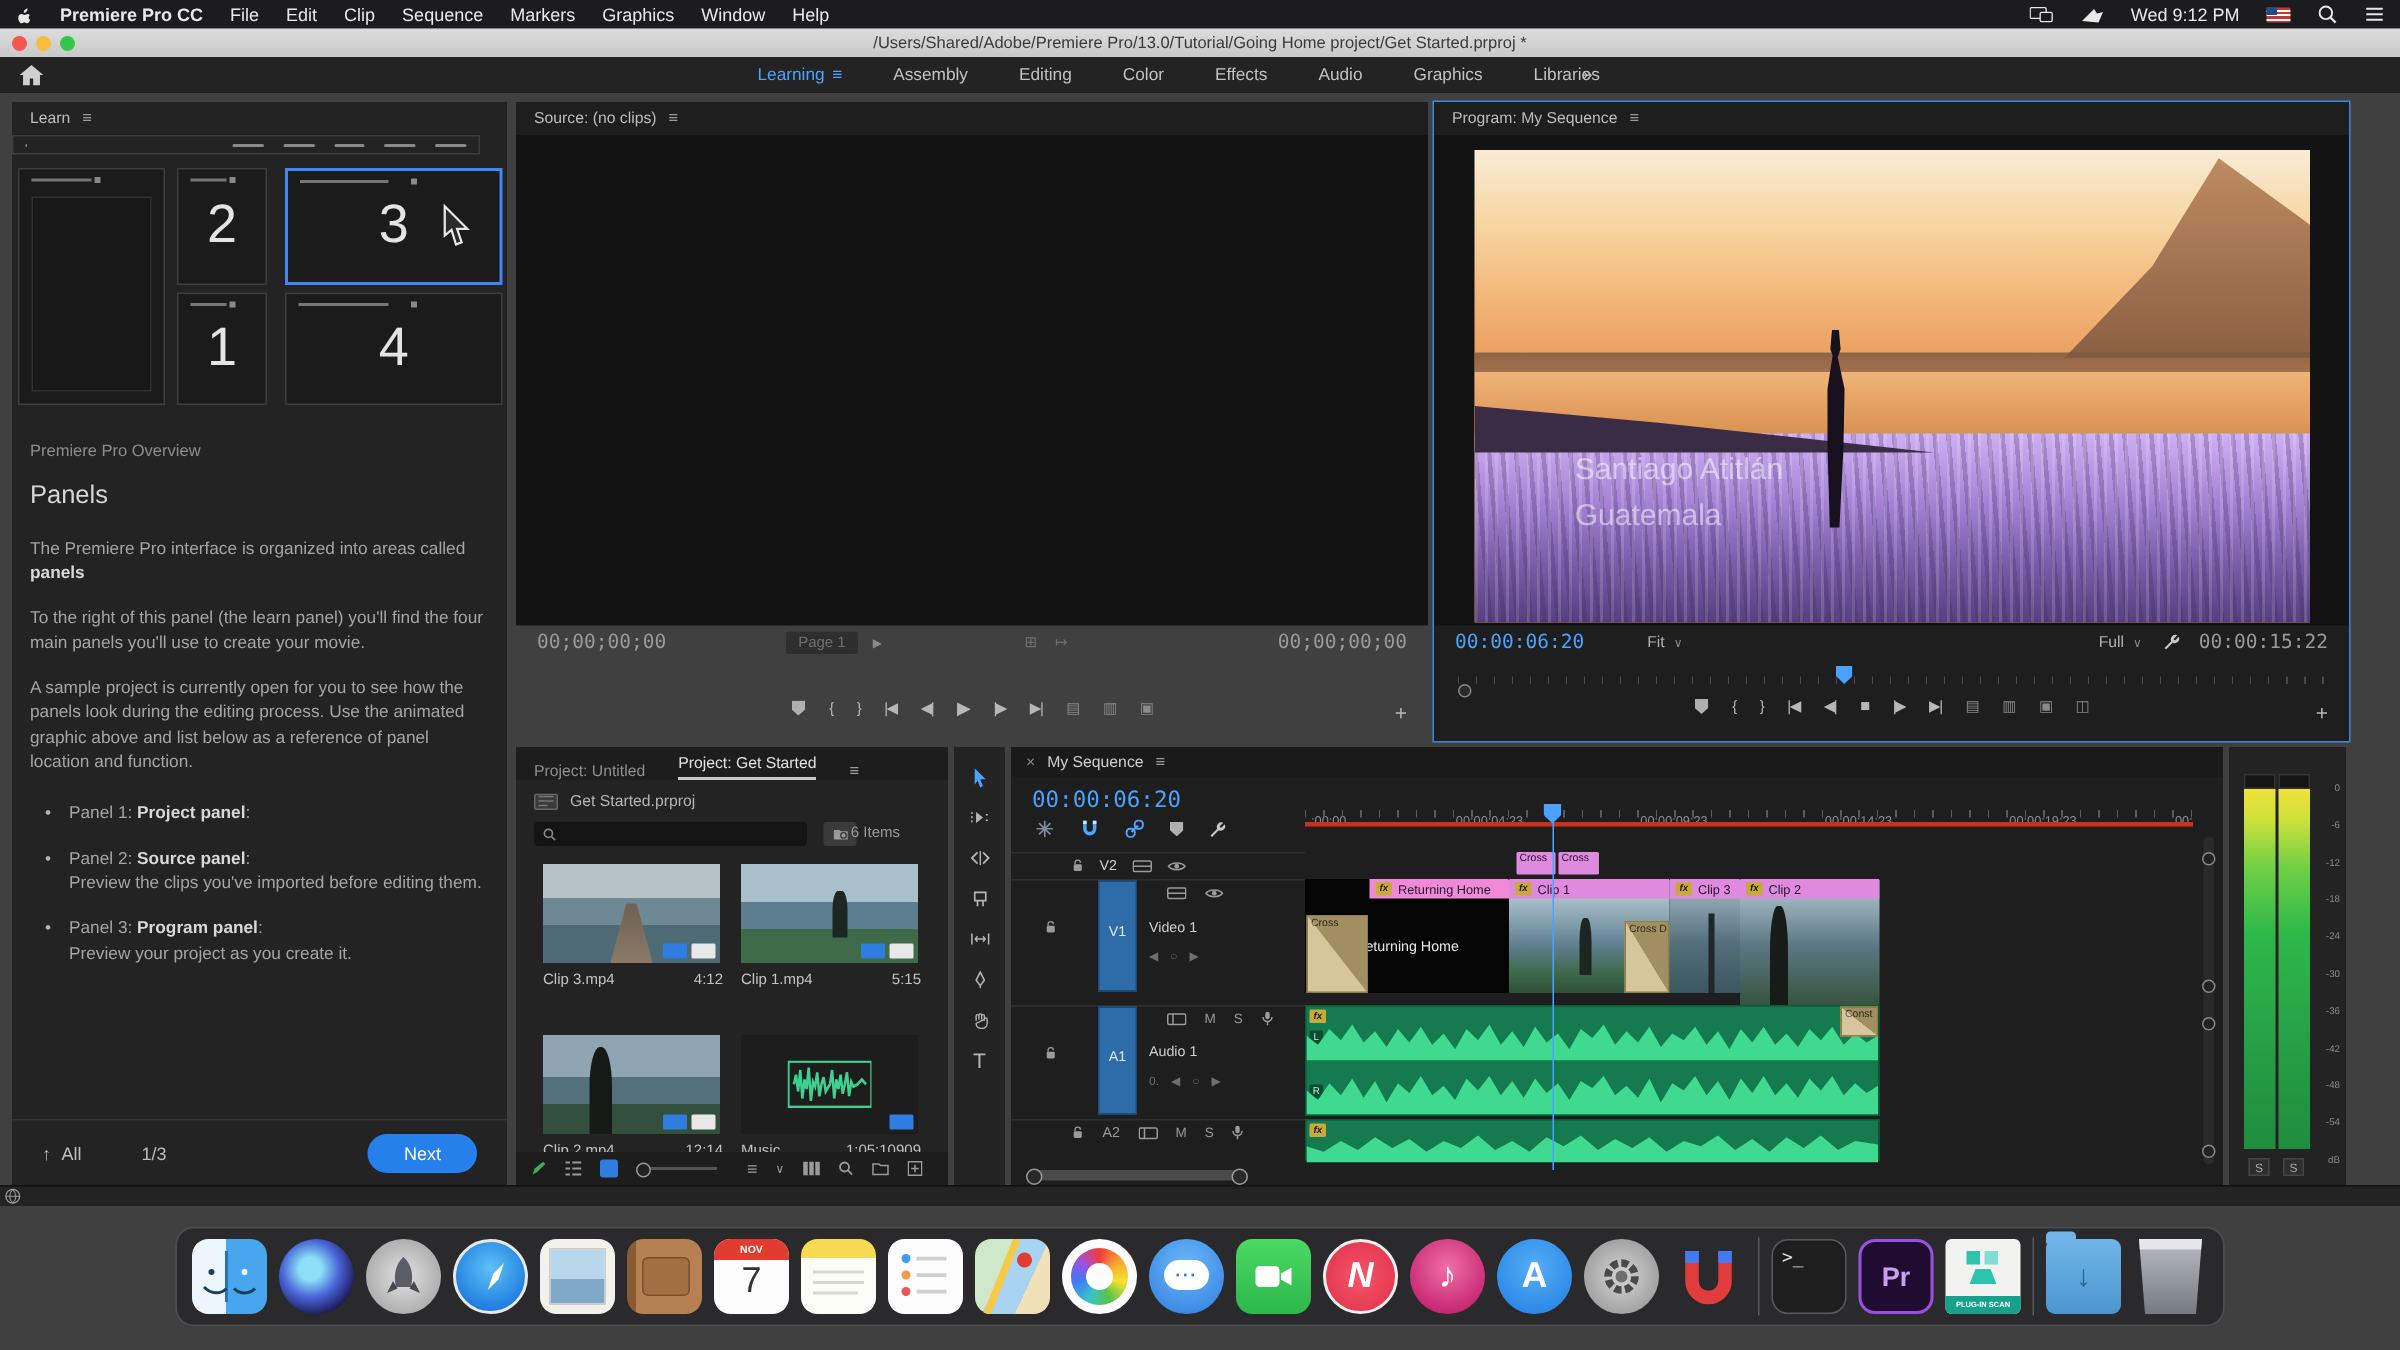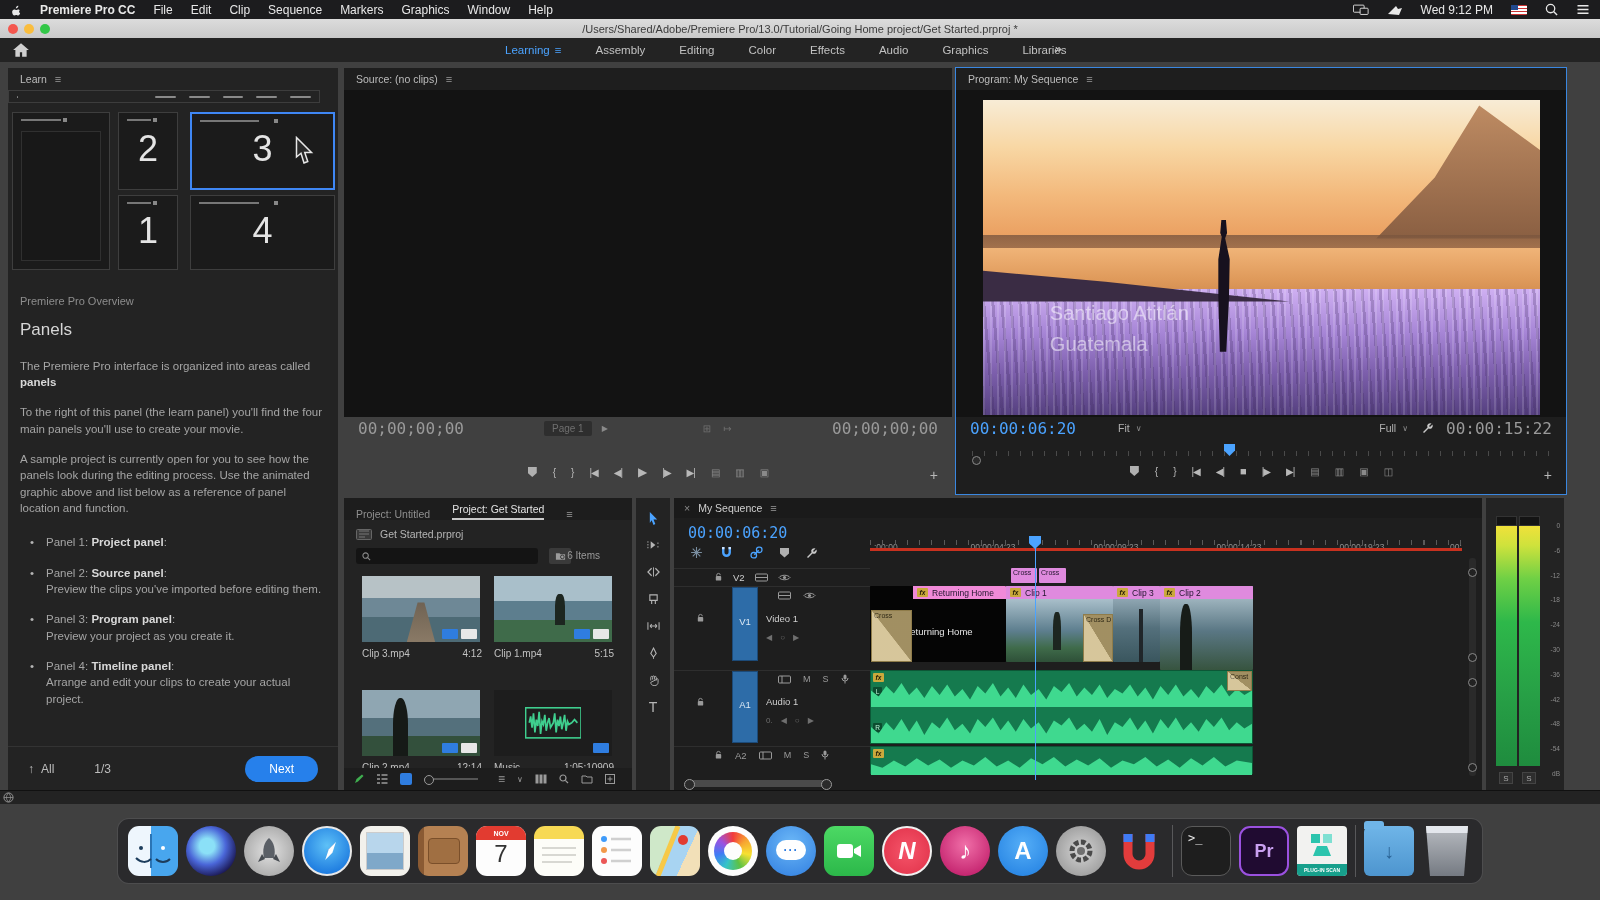--- a/index.html
+++ b/index.html
@@ -54,21 +54,21 @@
   .ltext li{margin-bottom:14px;padding-left:26px;position:relative}
   .ltext li:before{content:"•";position:absolute;left:10px;color:#b5b5b5}
   .lfoot{position:absolute;left:0;bottom:0;width:100%;height:44px;border-top:1px solid #333;display:flex;align-items:center;padding:0 20px;font-size:12px;color:#bdbdbd;gap:40px}
   .nextbtn{margin-left:auto;background:#2680eb;color:#fff;border:none;border-radius:14px;padding:6px 24px;font-size:12px}
 
   
   .source{left:344px;top:68px;width:608px;height:310px;background:#1e1e1e}
   .programp{left:956px;top:68px;width:610px;height:426px;background:#1e1e1e;outline:1px solid #3a87e0}
   .viewer{position:absolute;left:0;top:22px;right:0;height:327px;background:#131313}
   .mon-ctrl{position:absolute;left:0;top:349px;width:100%;height:22px;display:flex;align-items:center;padding:0 14px;font-size:11px}
-  .tc{font-family:"DejaVu Sans Mono",monospace;font-size:16px;color:#9a9a9a}
+  .tc{font-family:"DejaVu Sans Mono",monospace;font-size:13px;color:#9a9a9a}
   .tc.blue{color:#4ba3ff}
   .dd{display:flex;align-items:center;gap:6px;color:#b0b0b0;font-size:10.5px}
   .dd .ch{font-size:8px;color:#8a8a8a}
   .scrub{position:absolute;left:10px;top:374px;right:10px;height:18px}
   .ticks{position:absolute;left:6px;right:6px;top:9px;height:5px;background:repeating-linear-gradient(90deg,#4a4a4a 0 1px,transparent 1px 12px)}
   .sc-handle{position:absolute;left:6px;top:14px;width:9px;height:9px;border:1.5px solid #8a8a8a;border-radius:50%;background:#2a2a2a}
   .ph-mark{position:absolute;top:2px;width:11px;height:12px;background:#4ba3ff;clip-path:polygon(0 0,100% 0,100% 55%,50% 100%,0 55%)}
   .transport{position:absolute;left:0;top:397px;width:100%;display:flex;justify-content:center;align-items:center;gap:16px;color:#b8b8b8;font-size:10px}
   .tr-g{letter-spacing:-1px;font-size:10px}
   .mk{width:9px;height:10px;background:#b0b0b0;clip-path:polygon(0 0,100% 0,100% 60%,50% 100%,0 60%)}
@@ -270,21 +270,20 @@
     <div class="ltext">
       <div class="ovw">Premiere Pro Overview</div>
       <h1>Panels</h1>
       <p><span>The Premiere Pro interface is organized into areas called</span><br><b>panels</b></p>
       <p>To the right of this panel (the learn panel) you'll find the four main panels you'll use to create your movie.</p>
       <p>A sample project is currently open for you to see how the panels look during the editing process. Use the animated graphic above and list below as a reference of panel location and function.</p>
       <ul>
         <li><span>Panel 1:</span> <b>Project panel</b><span>:</span><br></li>
         <li><span>Panel 2:</span> <b>Source panel</b><span>:</span><br><span>Preview the clips you've imported before editing them.</span></li>
         <li><span>Panel 3:</span> <b>Program panel</b><span>:</span><br><span>Preview your project as you create it.</span></li>
-        <li><span>Panel 4:</span> <b>Timeline panel</b><span>:</span><br><span>Arrange and edit your clips to create your actual project.</span></li>
       </ul>
     </div>
     <div class="lfoot">
       <span class="f" style="gap:7px">
           <span>↑</span>
           <span>All</span>
         </span>
       <span>1/3</span>
       <button class="nextbtn">Next</button>
     </div>

